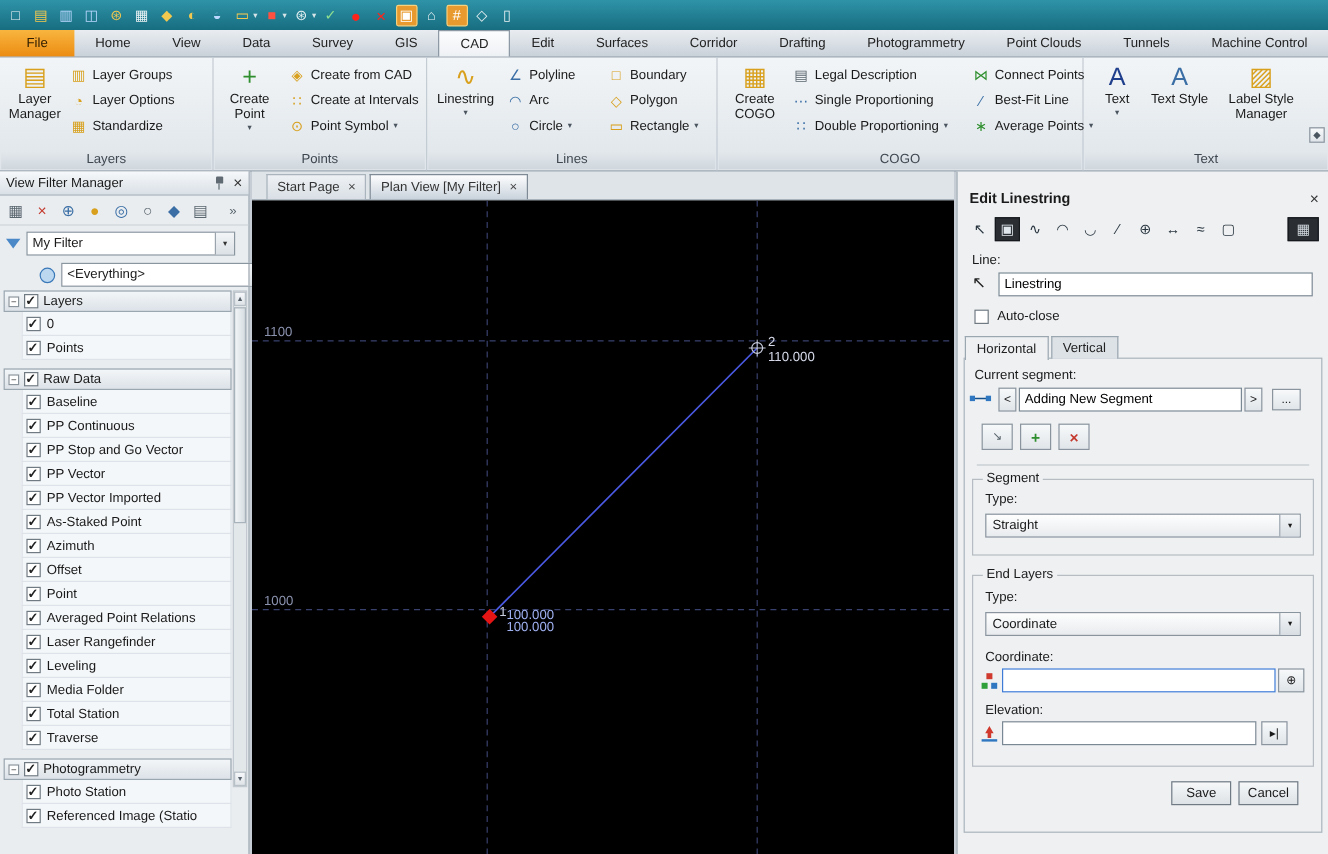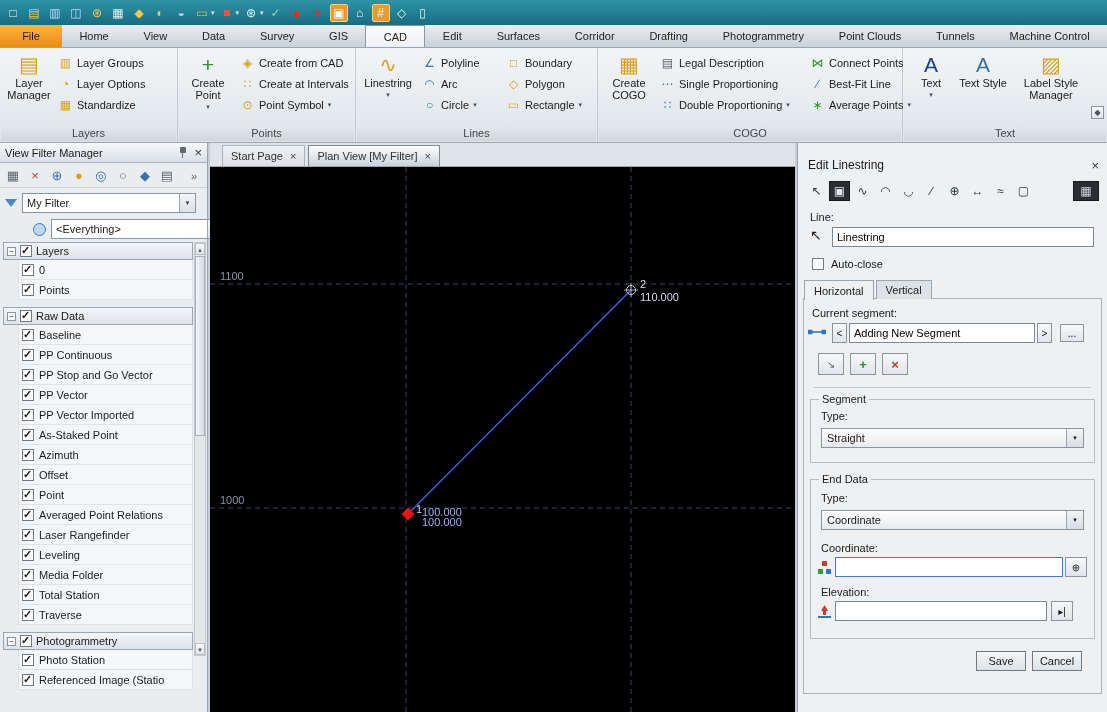--- a/index.html
+++ b/index.html
@@ -65,21 +65,21 @@
 .view{position:absolute;left:210px;top:143px;width:585px;height:569px;background:#dfe4e9;}
 .vtabs{position:absolute;top:0;left:0;right:0;height:24px;border-bottom:1px solid #9aa6b0;display:flex;align-items:flex-end;padding-left:12px;gap:3px;}
 .vtab{height:21px;display:flex;align-items:center;gap:7px;padding:0 8px;background:linear-gradient(#eef1f4,#d9dfe5);border:1px solid #aab4bc;border-bottom:none;color:#333;white-space:nowrap;}
 .vtab.active{background:linear-gradient(#fdfdfe,#c9d3dc);border-color:#7e8a96;}
 .vclose{font-size:11px;color:#444;}
 .canvas{position:absolute;top:24px;left:0;width:585px;height:545px;background:#000;}
 
 
 .rightpanel{position:absolute;left:797px;top:143px;width:310px;height:569px;background:#eef0f2;border-left:1px solid #9aa6b0;}
 .rph{position:absolute;top:13px;left:10px;right:8px;height:18px;display:flex;align-items:center;}
-.rph .t{flex:1;font-weight:normal;font-size:12px;}
+.rph .t{flex:1;font-weight:bold;font-size:12px;}
 .rtb{position:absolute;top:37px;left:8px;right:8px;height:22px;display:flex;gap:2px;align-items:center;}
 .rti{width:21px;height:20px;display:flex;align-items:center;justify-content:center;font-size:12px;color:#2a3640;border:1px solid transparent;}
 .rti.pressed{background:#2a2e33;color:#dfe6ec;border:1px solid #15181c;}
 .rti.dark{background:#2a2e33;color:#cfd6dc;width:26px;margin-left:auto;border:1px solid #15181c;}
 .plabel{position:absolute;color:#1a1a1a;}
 .tinput{position:absolute;border:1px solid #7a8894;background:#fff;height:20px;padding:0 4px;font-size:11px;font-family:inherit;}
 .tinput.focusblue{border:1px solid #3d7bd6;}
 .cursoric{position:absolute;font-size:14px;color:#222;}
 .ptabs{position:absolute;top:136px;left:6px;height:20px;display:flex;align-items:flex-end;z-index:3;}
 .ptab{height:19px;padding:0 9px;display:flex;align-items:center;border:1px solid #9aa6b0;border-bottom:none;background:#dde2e6;margin-right:2px;color:#222;}
@@ -517,21 +517,21 @@
       <div class="fsbox" style="top:100px;height:64px;">
         <span class="fslbl">Segment</span>
         <span class="plabel" style="top:10px;left:10px;">Type:</span>
         <div class="selectbox" style="top:28px;left:10px;right:10px;">
           <span class="sval">Straight</span>
           <span class="sarrbtn">▾</span>
         </div>
       </div>
 
       <div class="fsbox" style="top:180px;height:160px;">
-        <span class="fslbl">End Data</span>
+        <span class="fslbl">End Layers</span>
         <span class="plabel" style="top:12px;left:10px;">Type:</span>
         <div class="selectbox" style="top:30px;left:10px;right:10px;">
           <span class="sval">Coordinate</span>
           <span class="sarrbtn">▾</span>
         </div>
         <span class="plabel" style="top:62px;left:10px;">Coordinate:</span>
         <span class="iconbox" style="top:78px;left:4px;">
           <svg width="15" height="15" viewBox="0 0 15 15">
               <rect x="1" y="9" width="5" height="5" fill="#2f9f3a"></rect>
               <rect x="9" y="9" width="5" height="5" fill="#2f77c0"></rect>

